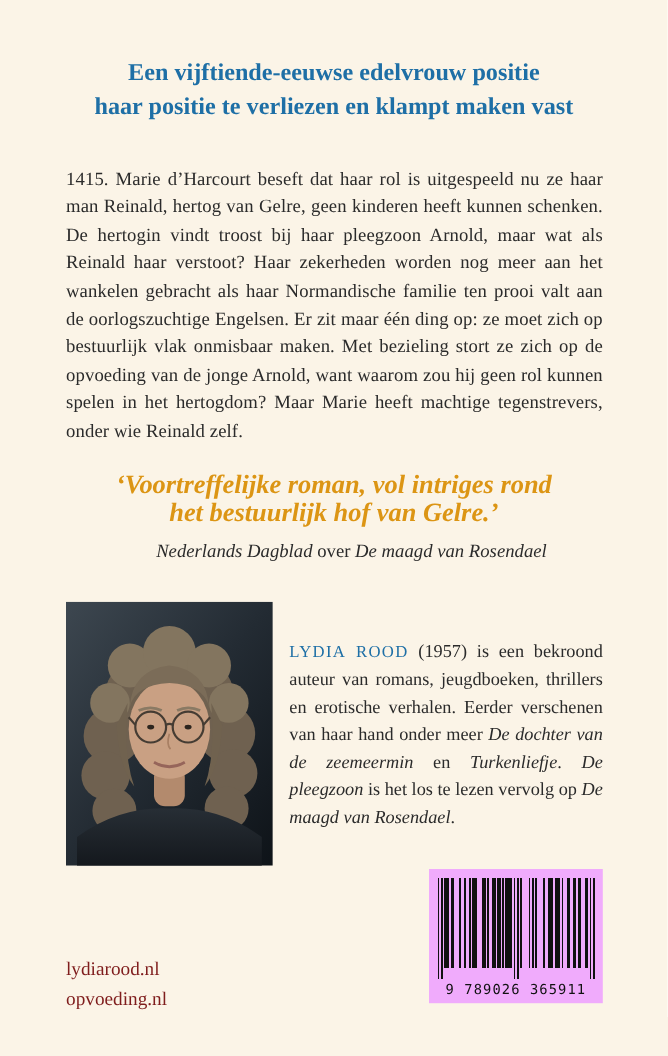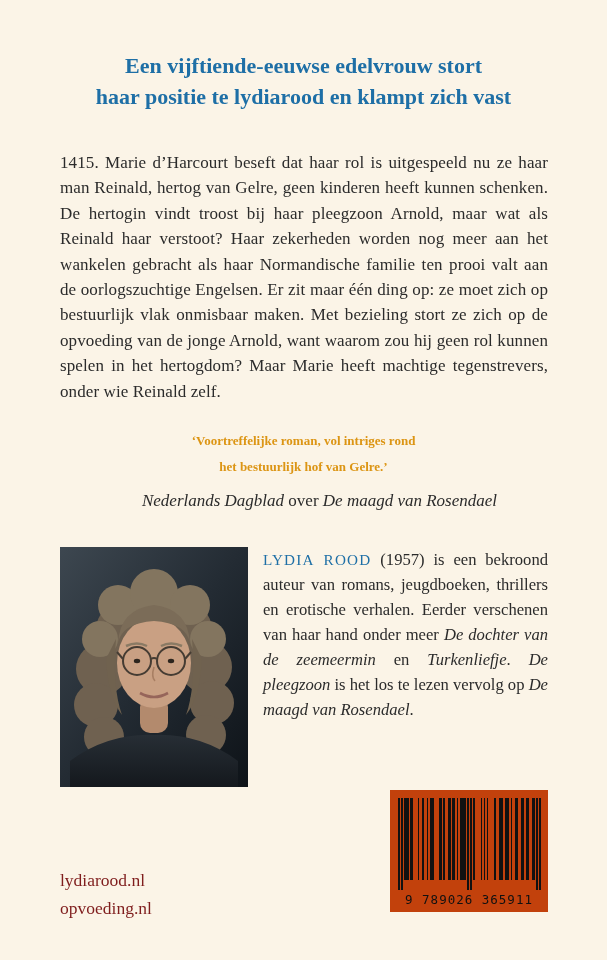--- a/index.html
+++ b/index.html
@@ -33,38 +33,39 @@
     font-size: 17px;
     line-height: 25.4px;
     text-align: justify;
     letter-spacing: 0.1px;
   }
 
   
   .review { margin-top: 24px; text-align: center; }
   .review .quote {
     color: #dc9514;
+    font-style: italic;
     font-weight: 700;
-    font-size: 13px;
+    font-size: 24px;
     line-height: 26px;
   }
   .review .quote .ql { display: block; }
   .review .attribution {
     margin-top: 9px;
     font-size: 17px;
     line-height: 24px;
     padding-left: 32px;
   }
   .it { font-style: italic; }
 
   
   .author {
     display: flex;
     margin: 34px 59px 0 60px;
-    align-items: flex-start;
+    align-items: center;
   }
   .photo { width: 188px; height: 240px; flex: none; display: block; }
   .bio {
     margin-left: 15px;
     width: 285px;
     font-size: 16.6px;
     line-height: 25px;
     text-align: justify;
   }
   .bio .name {
@@ -81,42 +82,42 @@
     font-size: 17.5px;
     line-height: 28px;
     color: #7f1d1d;
   }
 
   .barcode-box {
     position: absolute;
     right: 59px;
     top: 790px;
     width: 158px;
-    background: #c2410c;
+    background: #f0abfc;
     padding: 8px 7px 5px;
     text-align: center;
   }
   .barcode-box .bars { height: 92px; line-height: 0; }
   .barcode-number {
     margin-top: 2px;
     font-family: "DejaVu Sans Mono", monospace;
     font-size: 12.5px;
     letter-spacing: 1px;
     color: #111;
     white-space: nowrap;
   }
 </style>
 </head>
 <body>
 
 <div class="page">
 
   <h1 class="headline">
-      <span class="hl">Een vijftiende-eeuwse edelvrouw stort</span>
-      <span class="hl">haar positie te lydiarood en klampt zich vast</span>
+      <span class="hl">Een vijftiende-eeuwse edelvrouw positie</span>
+      <span class="hl">haar positie te verliezen en klampt maken vast</span>
     </h1>
 
   <p class="synopsis">1415. Marie d’Harcourt beseft dat haar rol is uitgespeeld nu ze haar man Reinald, hertog van Gelre, geen kinderen heeft kunnen schenken. De hertogin vindt troost bij haar pleegzoon Arnold, maar wat als Reinald haar verstoot? Haar zekerheden worden nog meer aan het wankelen gebracht als haar Normandische familie ten prooi valt aan de oorlogszuchtige Engelsen. Er zit maar één ding op: ze moet zich op bestuurlijk vlak onmisbaar maken. Met bezieling stort ze zich op de opvoeding van de jonge Arnold, want waarom zou hij geen rol kunnen spelen in het hertogdom? Maar Marie heeft machtige tegenstrevers, onder wie Reinald zelf.</p>
 
   <div class="review">
     <div class="quote">
         <span class="ql">‘Voortreffelijke roman, vol intriges rond</span>
         <span class="ql">het bestuurlijk hof van Gelre.’</span>
       </div>
     <p class="attribution"><span class="it">Nederlands Dagblad</span><span> over </span><span class="it">De maagd van Rosendael</span></p>

